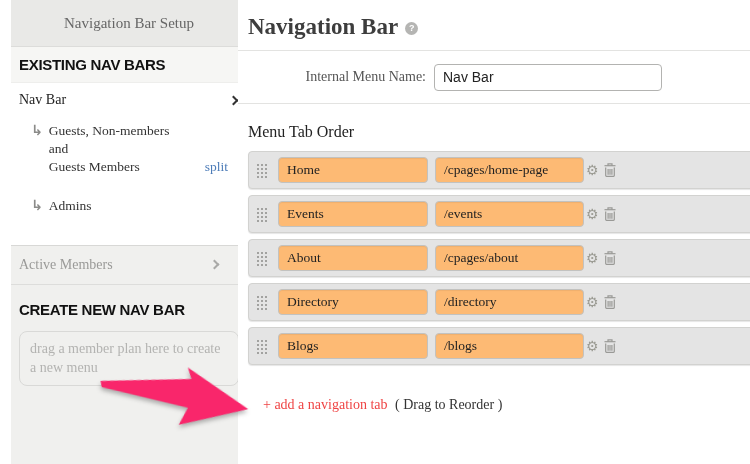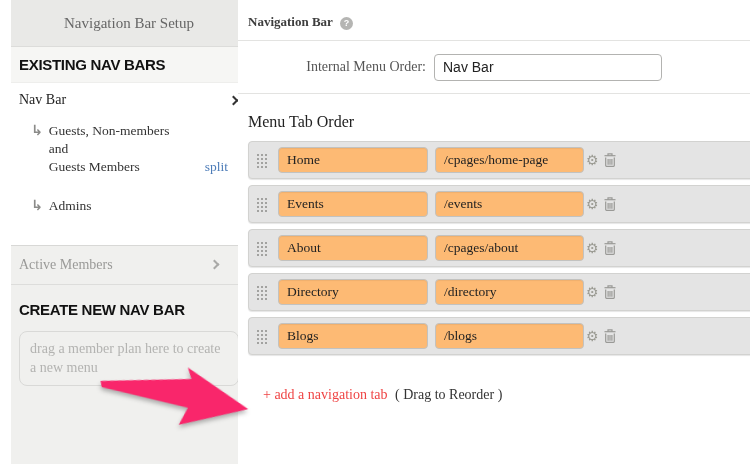--- a/index.html
+++ b/index.html
@@ -41,21 +41,21 @@
   .drop-zone { margin:2px 8px 0 8px; width:220px; min-height:50px;
     border:1px solid #d9d9d7; border-radius:8px; background:#f0f0ee;
     padding:7px 10px; color:#b3b3b1; font-size:14px; line-height:1.4; }
 
   
   .main { position:absolute; left:238px; top:0; width:512px; height:464px;
     background:#fff; overflow:hidden; }
   .main-inner { padding-left:10px; }
   .page-title-row { display:flex; align-items:center; gap:7px;
     padding:14px 0 10px 0; }
-  .page-title { font-size:13px; font-weight:bold; color:#3d3d3d; }
+  .page-title { font-size:23px; font-weight:bold; color:#3d3d3d; }
   .help-icon { width:13px; height:13px; border-radius:50%; background:#b5b5b3;
     color:#fff; font-family:"Liberation Sans", sans-serif; font-size:9px;
     font-weight:bold; display:flex; align-items:center; justify-content:center;
     cursor:pointer; margin-top:2px; }
   .divider { border:none; border-top:1px solid #e3e3e1; margin:0 0 0 -10px; }
   .name-row { display:flex; align-items:center; height:52px; }
   .name-label { width:178px; text-align:right; color:#555; font-size:14px;
     margin-right:8px; }
   .name-input { width:228px; height:27px; border:1px solid #b3b3b1; border-radius:4px;
     padding:0 8px; font-family:"Liberation Sans", sans-serif; font-size:14px;
@@ -139,21 +139,21 @@
   <div class="main">
     <div class="main-inner">
       <div class="page-title-row">
         <span class="page-title">Navigation Bar</span>
         <span class="help-icon">?</span>
       </div>
 
       <hr class="divider">
 
       <div class="name-row">
-        <label class="name-label">Internal Menu Order:</label>
+        <label class="name-label">Internal Menu Name:</label>
         <input class="name-input" type="text" value="Nav Bar" style="">
       </div>
 
       <hr class="divider">
 
       <div class="menu-order-heading">Menu Tab Order</div>
 
       <div class="tab-rows" id="tab-rows">
   <div class="tab-row">
     <div class="drag-handle"></div>

